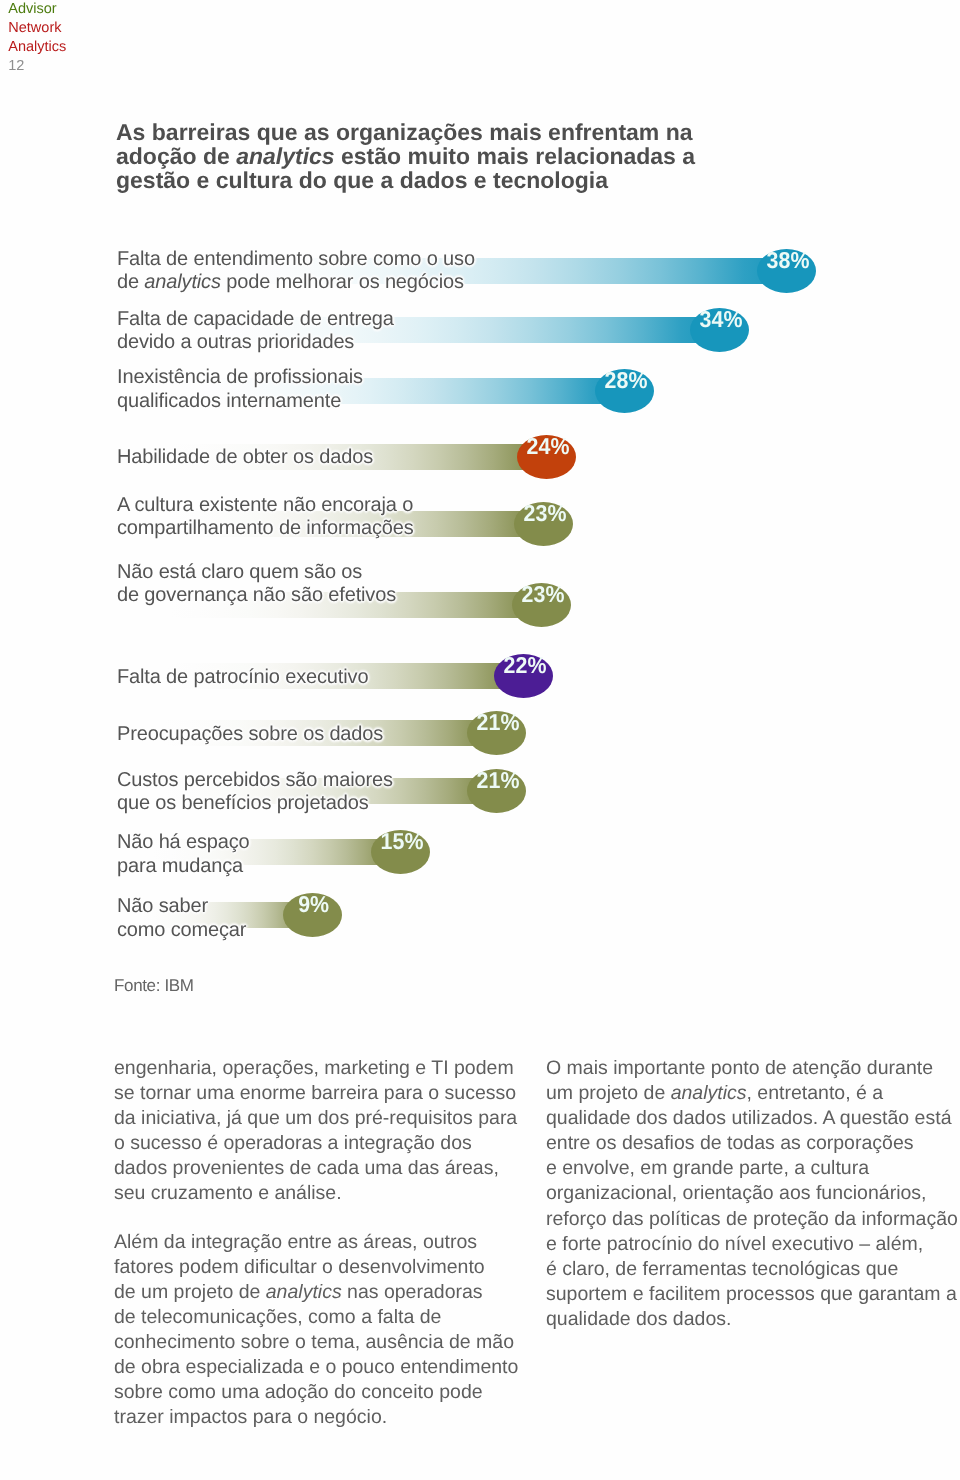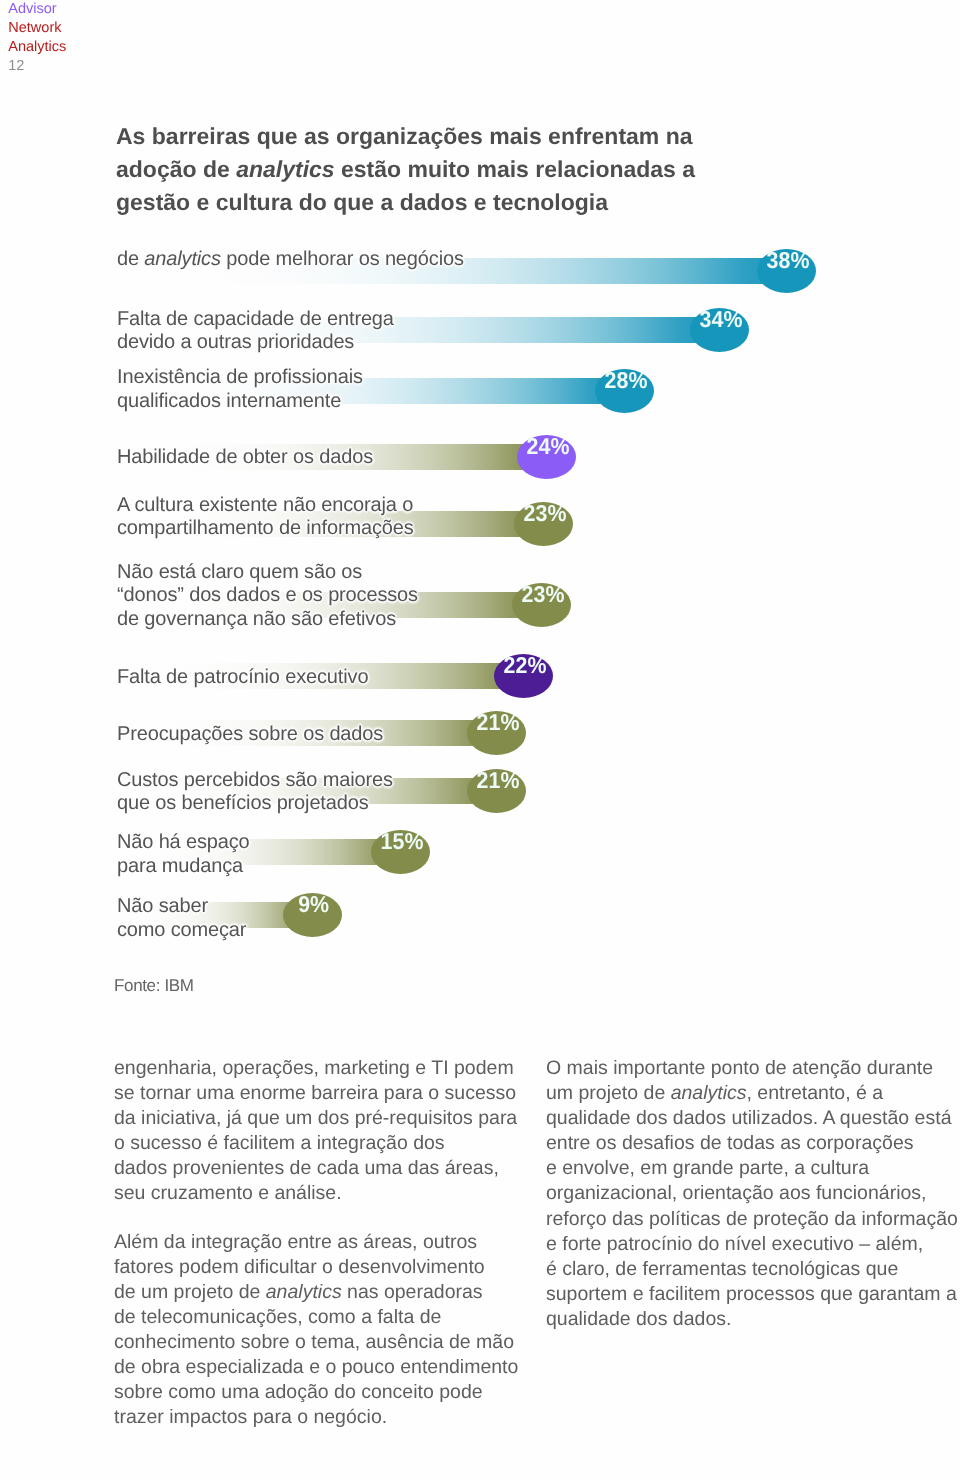--- a/index.html
+++ b/index.html
@@ -3,26 +3,26 @@
 <meta charset="utf-8">
 <style>
   html,body{margin:0;padding:0;}
   body{width:960px;height:1480px;background:#fefefe;font-family:"Liberation Sans",sans-serif;
        -webkit-font-smoothing:antialiased;text-rendering:geometricPrecision;overflow:hidden;position:relative;}
   .page{position:relative;width:960px;height:1480px;}
 
   
   .runhead{position:absolute;left:8.3px;top:0px;font-size:14.5px;line-height:19px;letter-spacing:0;}
   .runhead>div{height:19px;}
-  .rh-advisor{color:#8b5cf6;}
+  .rh-advisor{color:#4d7c0f;}
   .rh-brand{color:#b91c1c;}
   .rh-page{color:#8e8e8e;}
 
   
-  .headline{position:absolute;left:116px;top:120px;width:610px;margin:0;font-size:23px;font-weight:bold;line-height:33px;color:#4e4e4e;letter-spacing:0px;}
+  .headline{position:absolute;left:116px;top:120px;width:610px;margin:0;font-size:23px;font-weight:bold;line-height:24px;color:#4e4e4e;letter-spacing:0px;}
   .headline i{font-style:italic;}
 
   
   .chart{position:absolute;left:0;top:0;width:960px;height:1480px;}
   .row{position:absolute;left:117px;}
   .rowlabel{position:absolute;left:0;top:0;font-size:20px;line-height:23.6px;letter-spacing:-.15px;color:#545454;white-space:nowrap;z-index:3;}
   .rowlabel i{font-style:italic;}
   .rowlabel>div{position:relative;}
   .rowlabel .txt{position:relative;
      text-shadow:0 0 2px #fefefe,0 0 2px #fefefe,0 0 3px #fefefe,0 0 4px #fefefe,
@@ -55,20 +55,21 @@
 
   <h1 class="headline">As barreiras que as organizações mais enfrentam na adoção de <i>analytics</i> estão muito mais relacionadas a gestão e cultura do que a dados e tecnologia</h1>
 
   <div class="chart">
       <div class="row" style="top:0px">
         <div class="bar" style="left:0px;top:258px;width:669px;height:26px;background:linear-gradient(to right,rgb(254,254,254) 0.00%,rgb(254,254,254) 6.25%,rgb(254,254,254) 12.50%,rgb(253,253,254) 18.75%,rgb(251,252,253) 25.00%,rgb(247,251,252) 31.25%,rgb(242,249,251) 37.50%,rgb(234,245,248) 43.75%,rgb(224,241,246) 50.00%,rgb(211,235,242) 56.25%,rgb(195,227,237) 62.50%,rgb(174,218,231) 68.75%,rgb(150,207,224) 75.00%,rgb(121,194,216) 81.25%,rgb(86,178,206) 87.50%,rgb(46,160,195) 93.75%,rgb(23,150,188) 100.00%);"></div>
         <div class="bubble" style="left:639.5px;top:249px;width:59px;height:44px;background:#1796bc;">
           <span class="bubble-t">38%</span>
         </div>
         <div class="rowlabel" style="top:247.7px">
+          <div><span class="txt">Falta de entendimento sobre como o uso</span></div>
           <div><span class="txt">de <i>analytics</i> pode melhorar os negócios</span></div>
         </div>
       </div>
       <div class="row" style="top:0px">
         <div class="bar" style="left:0px;top:317px;width:602px;height:26px;background:linear-gradient(to right,rgb(254,254,254) 0.00%,rgb(254,254,254) 6.25%,rgb(254,254,254) 12.50%,rgb(253,253,254) 18.75%,rgb(251,252,253) 25.00%,rgb(247,251,252) 31.25%,rgb(242,249,251) 37.50%,rgb(234,245,248) 43.75%,rgb(224,241,246) 50.00%,rgb(211,235,242) 56.25%,rgb(195,227,237) 62.50%,rgb(174,218,231) 68.75%,rgb(150,207,224) 75.00%,rgb(121,194,216) 81.25%,rgb(86,178,206) 87.50%,rgb(46,160,195) 93.75%,rgb(23,150,188) 100.00%);"></div>
         <div class="bubble" style="left:572.5px;top:308px;width:59px;height:44px;background:#1796bc;">
           <span class="bubble-t">34%</span>
         </div>
         <div class="rowlabel" style="top:307.9px">
           <div><span class="txt">Falta de capacidade de entrega</span></div>
@@ -80,21 +81,21 @@
         <div class="bubble" style="left:477.5px;top:369px;width:59px;height:44px;background:#1796bc;">
           <span class="bubble-t">28%</span>
         </div>
         <div class="rowlabel" style="top:366px">
           <div><span class="txt">Inexistência de profissionais</span></div>
           <div><span class="txt">qualificados internamente</span></div>
         </div>
       </div>
       <div class="row" style="top:0px">
         <div class="bar" style="left:0px;top:444.3px;width:429.5px;height:26px;background:linear-gradient(to right,rgb(254,254,254) 0.00%,rgb(254,254,254) 6.25%,rgb(254,254,254) 12.50%,rgb(253,253,253) 18.75%,rgb(252,252,251) 25.00%,rgb(250,251,249) 31.25%,rgb(248,248,245) 37.50%,rgb(244,244,239) 43.75%,rgb(238,239,231) 50.00%,rgb(231,233,221) 56.25%,rgb(222,225,208) 62.50%,rgb(212,215,192) 68.75%,rgb(199,203,173) 75.00%,rgb(183,188,151) 81.25%,rgb(165,171,124) 87.50%,rgb(143,151,93) 93.75%,rgb(131,140,75) 100.00%);"></div>
-        <div class="bubble" style="left:400px;top:435.3px;width:59px;height:44px;background:#8b5cf6;">
+        <div class="bubble" style="left:400px;top:435.3px;width:59px;height:44px;background:#c2410c;">
           <span class="bubble-t">24%</span>
         </div>
         <div class="rowlabel" style="top:446px">
           <div><span class="txt">Habilidade de obter os dados</span></div>
         </div>
       </div>
       <div class="row" style="top:0px">
         <div class="bar" style="left:0px;top:510.5px;width:426px;height:26px;background:linear-gradient(to right,rgb(254,254,254) 0.00%,rgb(254,254,254) 6.25%,rgb(254,254,254) 12.50%,rgb(253,253,253) 18.75%,rgb(252,252,251) 25.00%,rgb(250,251,249) 31.25%,rgb(248,248,245) 37.50%,rgb(244,244,239) 43.75%,rgb(238,239,231) 50.00%,rgb(231,233,221) 56.25%,rgb(222,225,208) 62.50%,rgb(212,215,192) 68.75%,rgb(199,203,173) 75.00%,rgb(183,188,151) 81.25%,rgb(165,171,124) 87.50%,rgb(143,151,93) 93.75%,rgb(131,140,75) 100.00%);"></div>
         <div class="bubble" style="left:396.5px;top:501.5px;width:59px;height:44px;background:#838c4b;">
           <span class="bubble-t">23%</span>
@@ -104,21 +105,20 @@
           <div><span class="txt">compartilhamento de informações</span></div>
         </div>
       </div>
       <div class="row" style="top:0px">
         <div class="bar" style="left:0px;top:592px;width:424px;height:26px;background:linear-gradient(to right,rgb(254,254,254) 0.00%,rgb(254,254,254) 6.25%,rgb(254,254,254) 12.50%,rgb(253,253,253) 18.75%,rgb(252,252,251) 25.00%,rgb(250,251,249) 31.25%,rgb(248,248,245) 37.50%,rgb(244,244,239) 43.75%,rgb(238,239,231) 50.00%,rgb(231,233,221) 56.25%,rgb(222,225,208) 62.50%,rgb(212,215,192) 68.75%,rgb(199,203,173) 75.00%,rgb(183,188,151) 81.25%,rgb(165,171,124) 87.50%,rgb(143,151,93) 93.75%,rgb(131,140,75) 100.00%);"></div>
         <div class="bubble" style="left:394.5px;top:583px;width:59px;height:44px;background:#838c4b;">
           <span class="bubble-t">23%</span>
         </div>
         <div class="rowlabel" style="top:560.8px">
           <div><span class="txt">Não está claro quem são os</span></div>
-          <div><span class="txt">“donos” dos dados e os processos</span></div>
           <div><span class="txt">de governança não são efetivos</span></div>
         </div>
       </div>
       <div class="row" style="top:0px">
         <div class="bar" style="left:0px;top:662.8px;width:406px;height:26px;background:linear-gradient(to right,rgb(254,254,254) 0.00%,rgb(254,254,254) 6.25%,rgb(254,254,254) 12.50%,rgb(253,253,253) 18.75%,rgb(252,252,251) 25.00%,rgb(250,251,249) 31.25%,rgb(248,248,245) 37.50%,rgb(244,244,239) 43.75%,rgb(238,239,231) 50.00%,rgb(231,233,221) 56.25%,rgb(222,225,208) 62.50%,rgb(212,215,192) 68.75%,rgb(199,203,173) 75.00%,rgb(183,188,151) 81.25%,rgb(165,171,124) 87.50%,rgb(143,151,93) 93.75%,rgb(131,140,75) 100.00%);"></div>
         <div class="bubble" style="left:376.5px;top:653.8px;width:59px;height:44px;background:#4c1d95;">
           <span class="bubble-t">22%</span>
         </div>
         <div class="rowlabel" style="top:665.6px">
           <div><span class="txt">Falta de patrocínio executivo</span></div>
@@ -165,21 +165,21 @@
       </div>
     </div>
 
   <div class="source">Fonte: IBM</div>
 
   <div class="col col-left">
       <p>
         <span class="ln">engenharia, operações, marketing e TI podem</span>
         <span class="ln">se tornar uma enorme barreira para o sucesso</span>
         <span class="ln">da iniciativa, já que um dos pré-requisitos para</span>
-        <span class="ln">o sucesso é facilitem a integração dos</span>
+        <span class="ln">o sucesso é operadoras a integração dos</span>
         <span class="ln">dados provenientes de cada uma das áreas,</span>
         <span class="ln">seu cruzamento e análise.</span>
       </p>
       <p>
         <span class="ln">Além da integração entre as áreas, outros</span>
         <span class="ln">fatores podem dificultar o desenvolvimento</span>
         <span class="ln">de um projeto de <i>analytics</i> nas operadoras</span>
         <span class="ln">de telecomunicações, como a falta de</span>
         <span class="ln">conhecimento sobre o tema, ausência de mão</span>
         <span class="ln">de obra especializada e o pouco entendimento</span>

